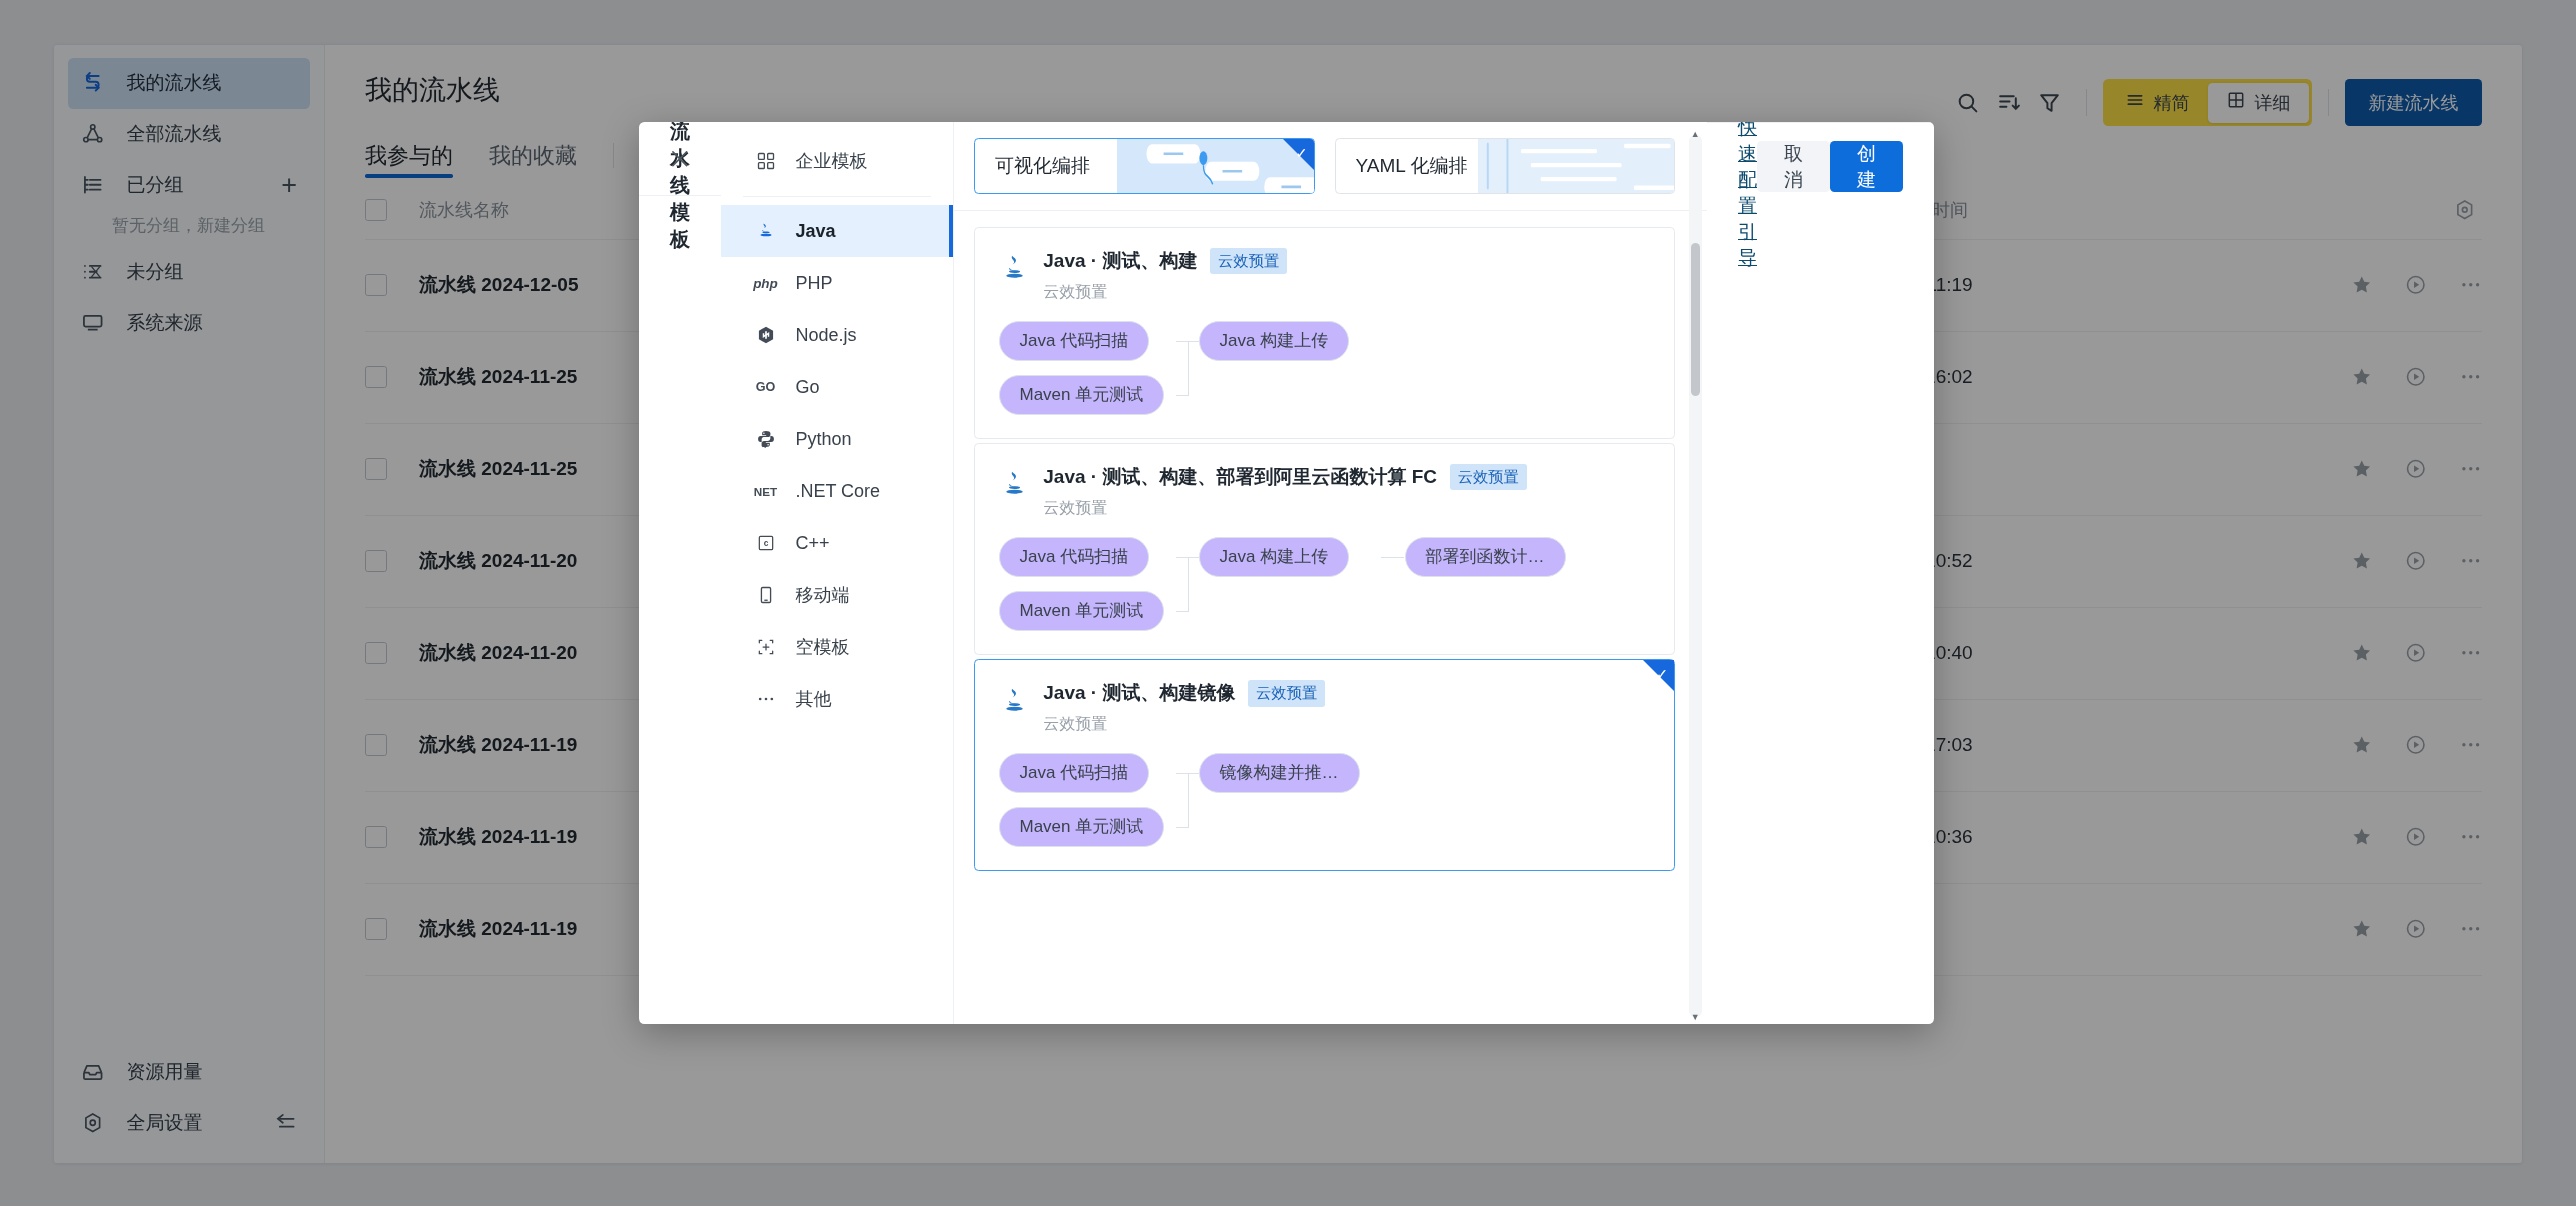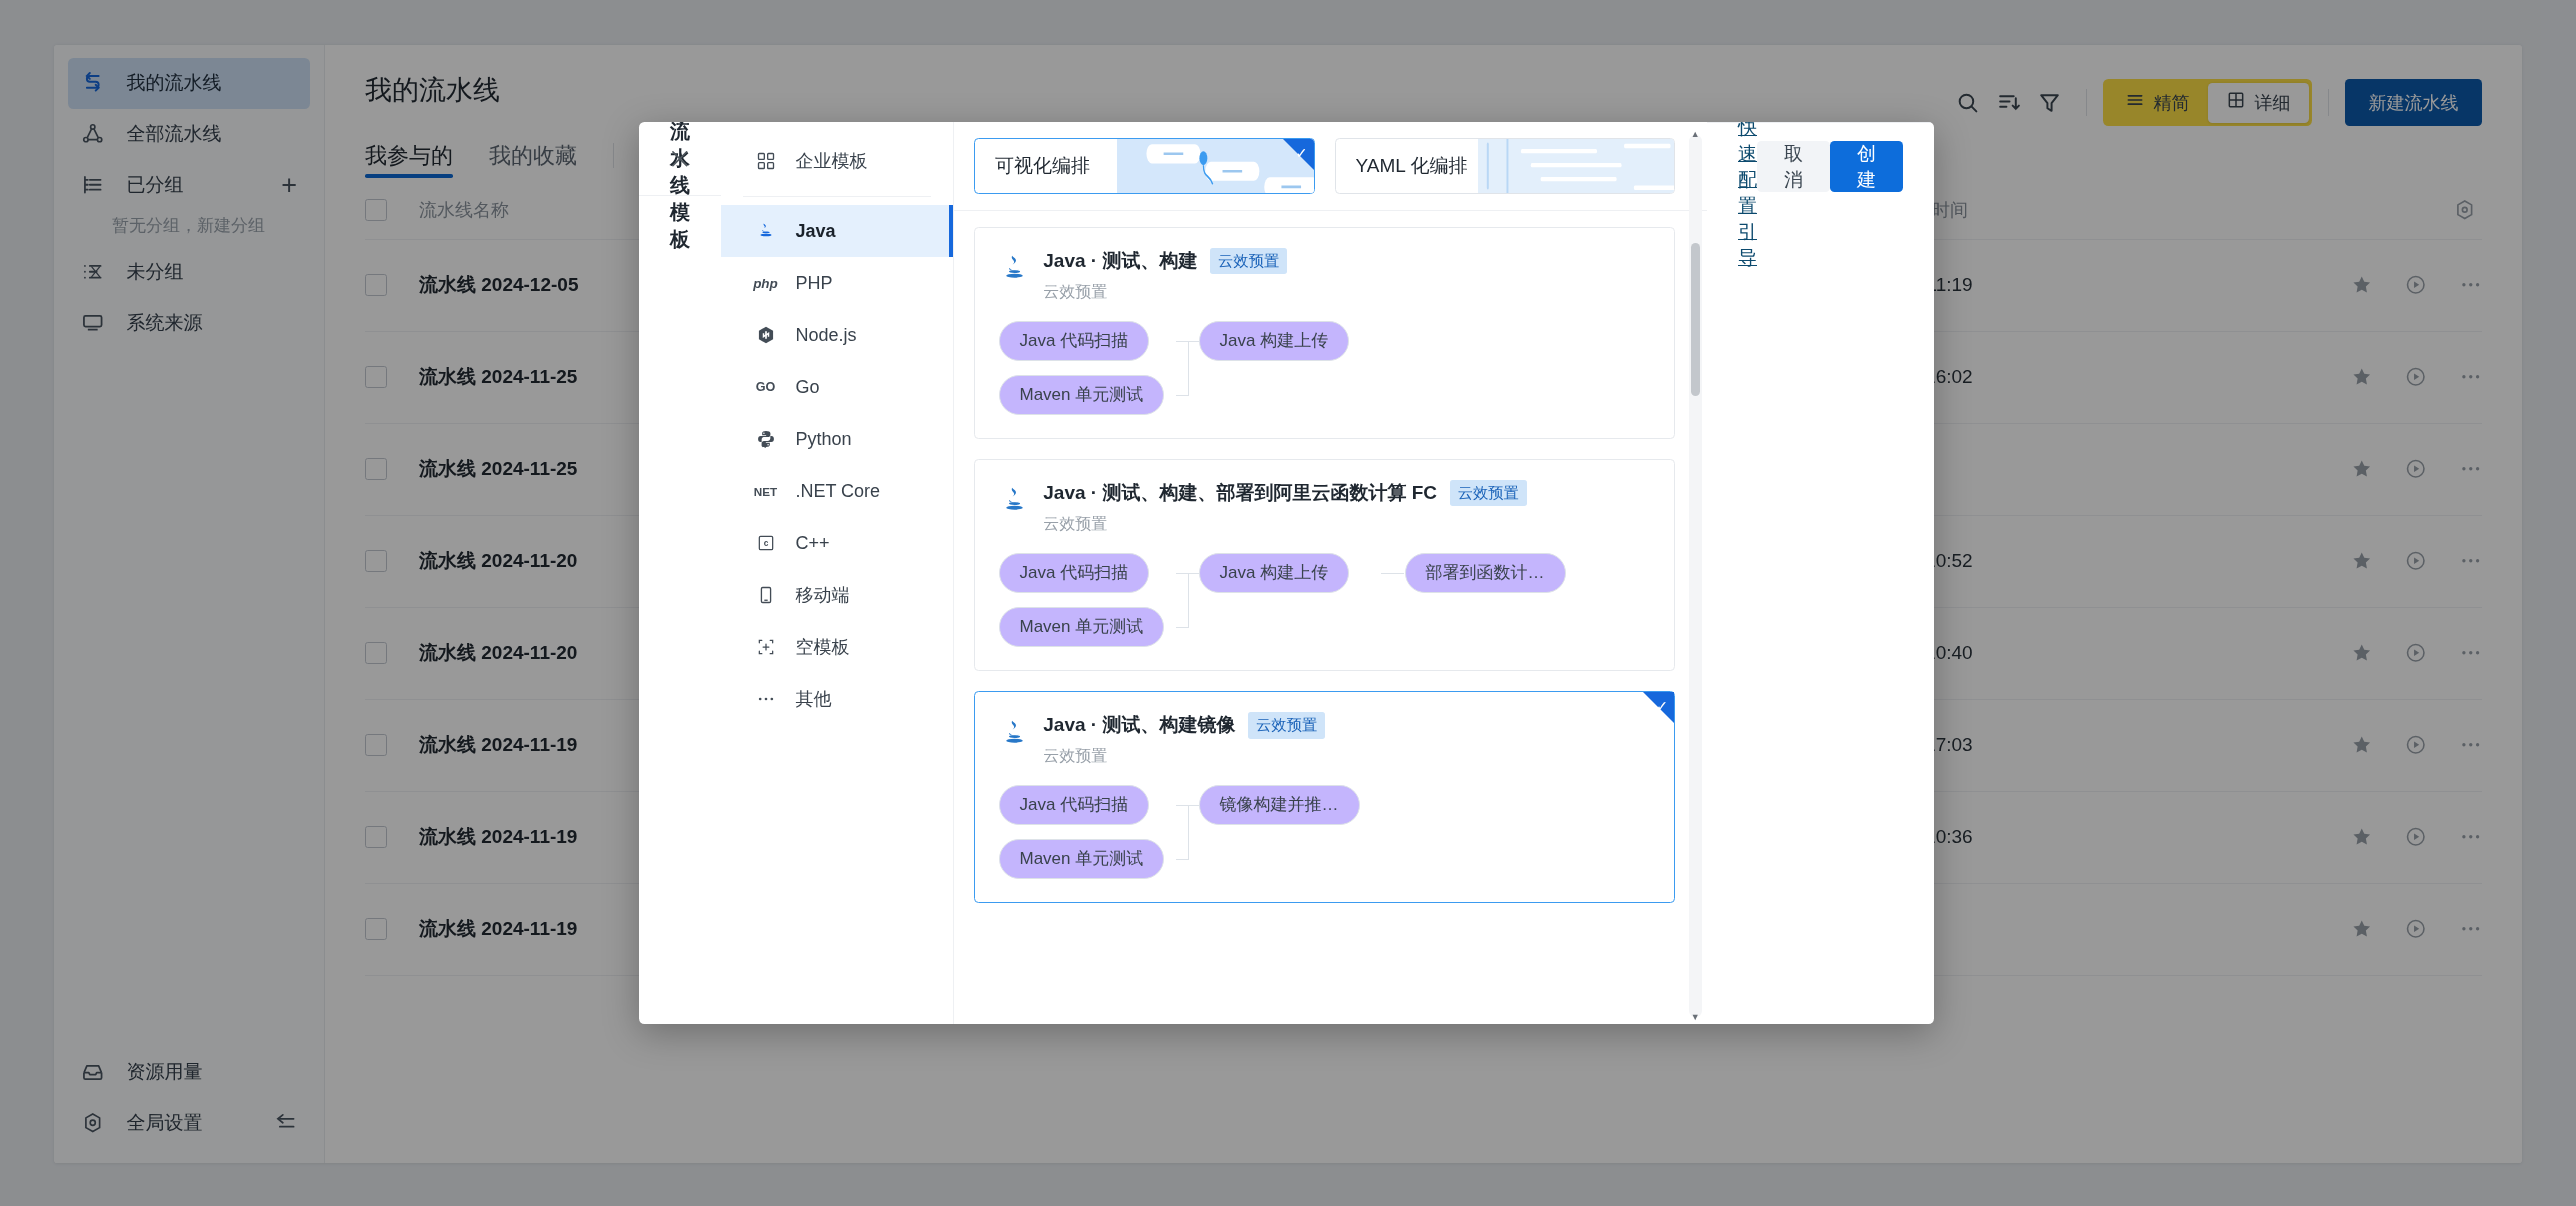--- a/index.html
+++ b/index.html
@@ -278,21 +278,21 @@
   #cards-scroll {
     flex: 1 1 auto; min-height: 0;
     overflow: hidden;
     padding: 16px 32px 0 20px;
     position: relative;
   }
   .tcard {
     border: 0.9px solid #e6e9ed; border-radius: 4.5px;
     background: #fff;
     padding: 20px 23.5px 23.5px 23.5px;
-    margin-bottom: 20px;
+    margin-bottom: 4px;
     position: relative;
   }
   .tcard.sel { border: 1.8px solid #3b9bf0; }
   .tcard-head { display: flex; align-items: flex-start; }
   .java-logo { width: 34px; flex: 0 0 34px; margin-right: 10.8px; padding-top: 5.4px; }
   .tcard-title-row { display: flex; align-items: center; gap: 12.6px; }
   .tcard-title { font-size: 19px; color: #1f2730; font-weight: 700; }
   .tag {
     background: #cfe4f9; color: #1a62b8;
     font-size: 15.3px; padding: 2.7px 8px; border-radius: 2.7px;

